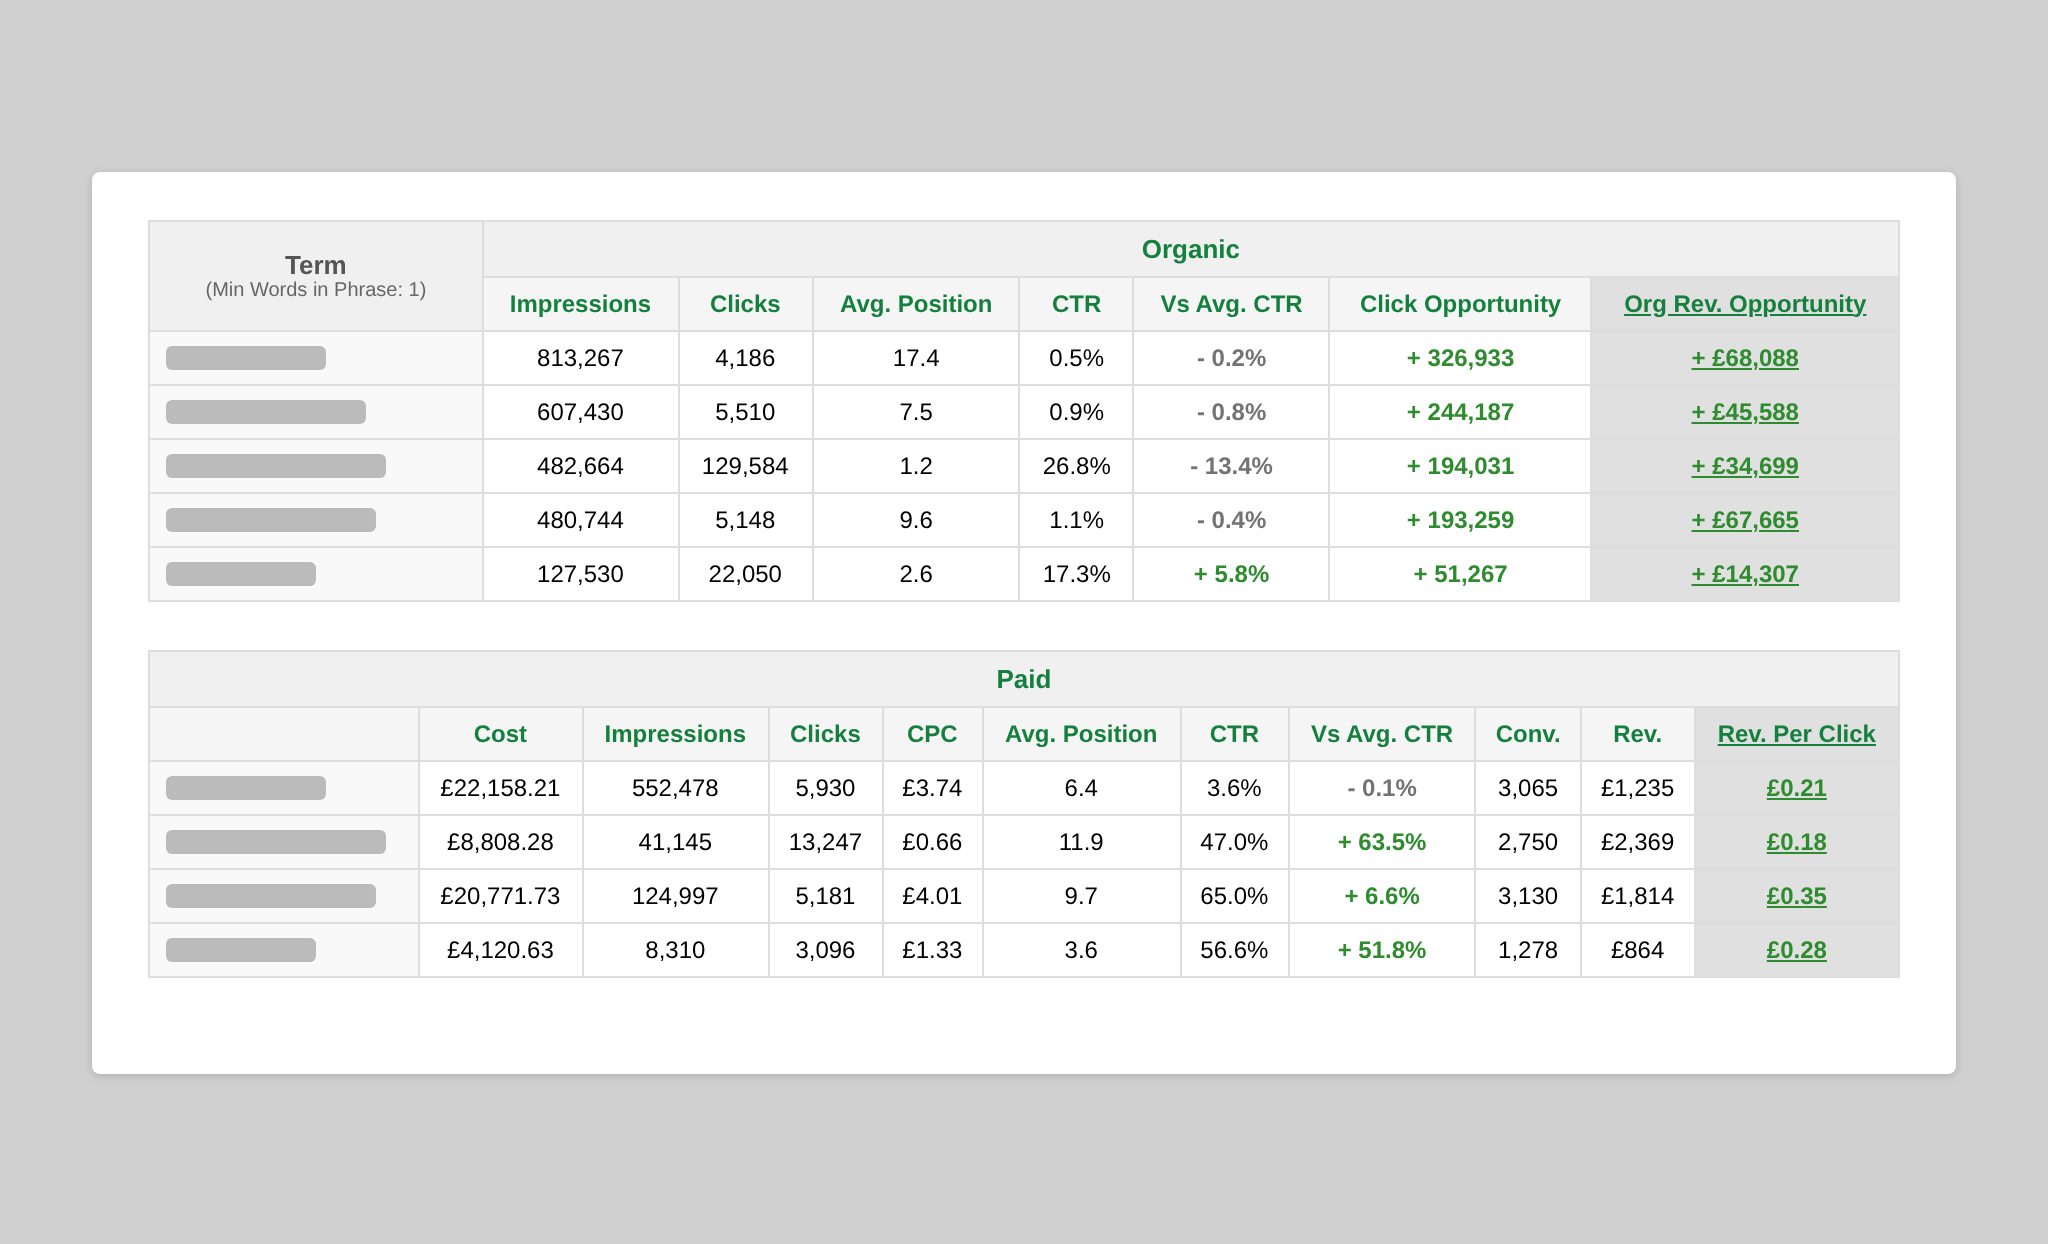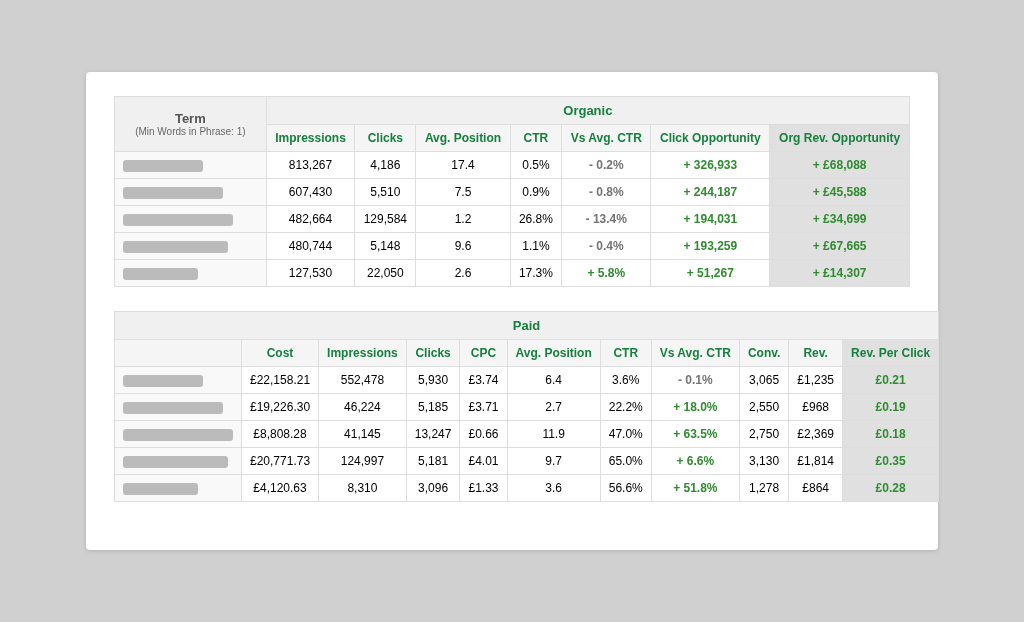--- a/index.html
+++ b/index.html
@@ -10,21 +10,21 @@
       align-items: center;
       min-height: 622px;
       width: 1024px;
       font-family: Arial, sans-serif;
       font-size: 12px;
     }
     .card {
       background: #fff;
       border-radius: 4px;
       padding: 24px 28px;
-      width: 852px;
+      width: 932px;
       box-shadow: 0 1px 4px rgba(0,0,0,0.15);
     }
     table {
       width: 100%;
       border-collapse: collapse;
       margin-bottom: 24px;
     }
     th, td {
       border: 1px solid #ddd;
       padding: 6px 8px;
@@ -52,20 +52,21 @@
       height: 12px;
       vertical-align: middle;
     }
     .green { color: #2e8b2e; font-weight: 600; margin-top: 12px; }
     .red { color: #737373; font-weight: 700; }
     .highlight-col {
       background: #e8e8e8;
     }
     td.highlight-col, th.highlight-col {
       background: #e0e0e0;
+      text-decoration: underline;
     }
     .section-span-header th {
       background: #f0f0f0;
       font-size: 13px;
       font-weight: 600;
     }
   </style>
 </head>
 <body>
 
@@ -184,35 +185,20 @@
     <td>£3.74</td>
     <td>6.4</td>
     <td>3.6%</td>
     <td class="red">- 0.1%</td>
     <td>3,065</td>
     <td>£1,235</td>
     <td class="green highlight-col">£0.21</td>
   </tr>
         <tr>
     <td style="text-align:left; background:#f9f9f9;">
-      <span class="blurred" style="width:100px; background:#bbb;">&nbsp;&nbsp;&nbsp;&nbsp;&nbsp;</span>
-    </td>
-    <td>£19,226.30</td>
-    <td>46,224</td>
-    <td>5,185</td>
-    <td>£3.71</td>
-    <td>2.7</td>
-    <td>22.2%</td>
-    <td class="green">+ 18.0%</td>
-    <td>2,550</td>
-    <td>£968</td>
-    <td class="green highlight-col">£0.19</td>
-  </tr>
-        <tr>
-    <td style="text-align:left; background:#f9f9f9;">
       <span class="blurred" style="width:110px; background:#bbb;">&nbsp;&nbsp;&nbsp;&nbsp;&nbsp;</span>
     </td>
     <td>£8,808.28</td>
     <td>41,145</td>
     <td>13,247</td>
     <td>£0.66</td>
     <td>11.9</td>
     <td>47.0%</td>
     <td class="green">+ 63.5%</td>
     <td>2,750</td>

